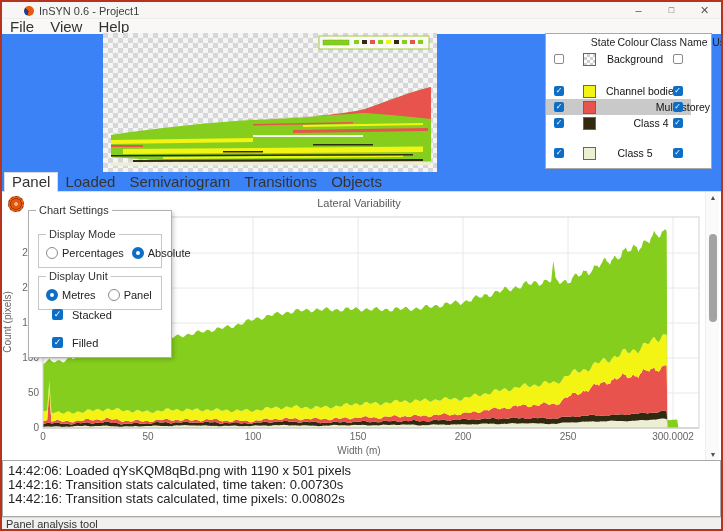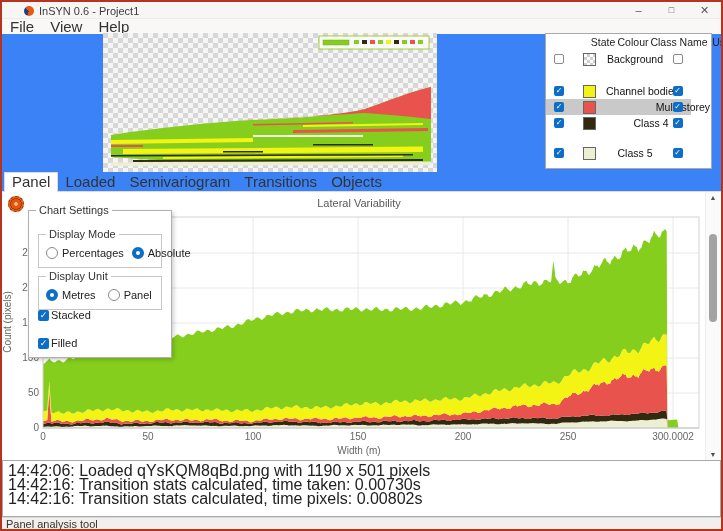--- a/index.html
+++ b/index.html
@@ -42,33 +42,33 @@
   .chartsvg{position:absolute;left:0;top:0;}
   
   .settings{position:absolute;left:26px;top:208px;width:144px;height:148px;background:#fff;border:1px solid #b0b0b0;
     box-shadow:2px 2px 4px rgba(0,0,0,0.18);z-index:5;font-size:11px;}
   .glabel{position:absolute;top:-7px;left:7px;background:#fff;padding:0 3px;color:#333;white-space:nowrap;}
   .groupbox{position:absolute;left:9px;width:124px;height:34px;border:1px solid #c6c6c6;margin-top:8px;}
   .radiorow{position:absolute;top:12px;left:7px;display:flex;align-items:center;gap:4px;white-space:nowrap;}
   .radio{width:12px;height:12px;border-radius:50%;display:inline-block;flex:0 0 auto;}
   .radio.sel{border:4px solid #0d6ec7;background:#fff;}
   .radio.uns{border:1px solid #8a8a8a;background:#fff;}
-  .cbrow{position:absolute;left:9px;display:flex;align-items:center;gap:2px;}
+  .cbrow{position:absolute;left:23px;display:flex;align-items:flex-start;gap:9px;}
   .cbrow .chk{width:11px;height:11px;}
   .cbrow .chk.on{font-size:9px;line-height:11px;}
   .gearicon{position:absolute;left:6px;top:194px;width:16px;height:16px;border-radius:50%;z-index:6;
     background:radial-gradient(circle,#f6b183 0 2px,#e4560e 2px 5px,#a63a06 5px 6px,#ea6316 6px);
     border:1px dashed #8a2d03;}
   
   .scrollbar{position:absolute;left:703px;top:189px;width:14px;height:269px;background:#fafafa;border-left:1px solid #eee;}
   .sarrow{position:absolute;left:0;width:14px;height:12px;font-size:7px;color:#505050;text-align:center;line-height:12px;}
   .sthumb{position:absolute;left:3px;top:42px;width:8px;height:88px;background:#a3a3a3;border-radius:4px;}
   
   .logbox{position:absolute;left:0;top:458px;width:719px;height:57px;background:#fff;border:1px solid #a9a9a9;
-    font-size:16px;line-height:14px;color:#222;padding:3px 5px;overflow:hidden;}
+    font-size:13px;line-height:14px;color:#222;padding:3px 5px;overflow:hidden;}
   .statusbar{position:absolute;left:0;top:515px;width:719px;height:12px;background:#f1f0ef;border-top:1px solid #d8d8d8;
     font-size:11px;line-height:12px;color:#333;padding-left:4px;}
 </style>
 </head>
 <body>
 
 <div class="window">
 
   <div class="titlebar">
     <span class="appicon"></span>

